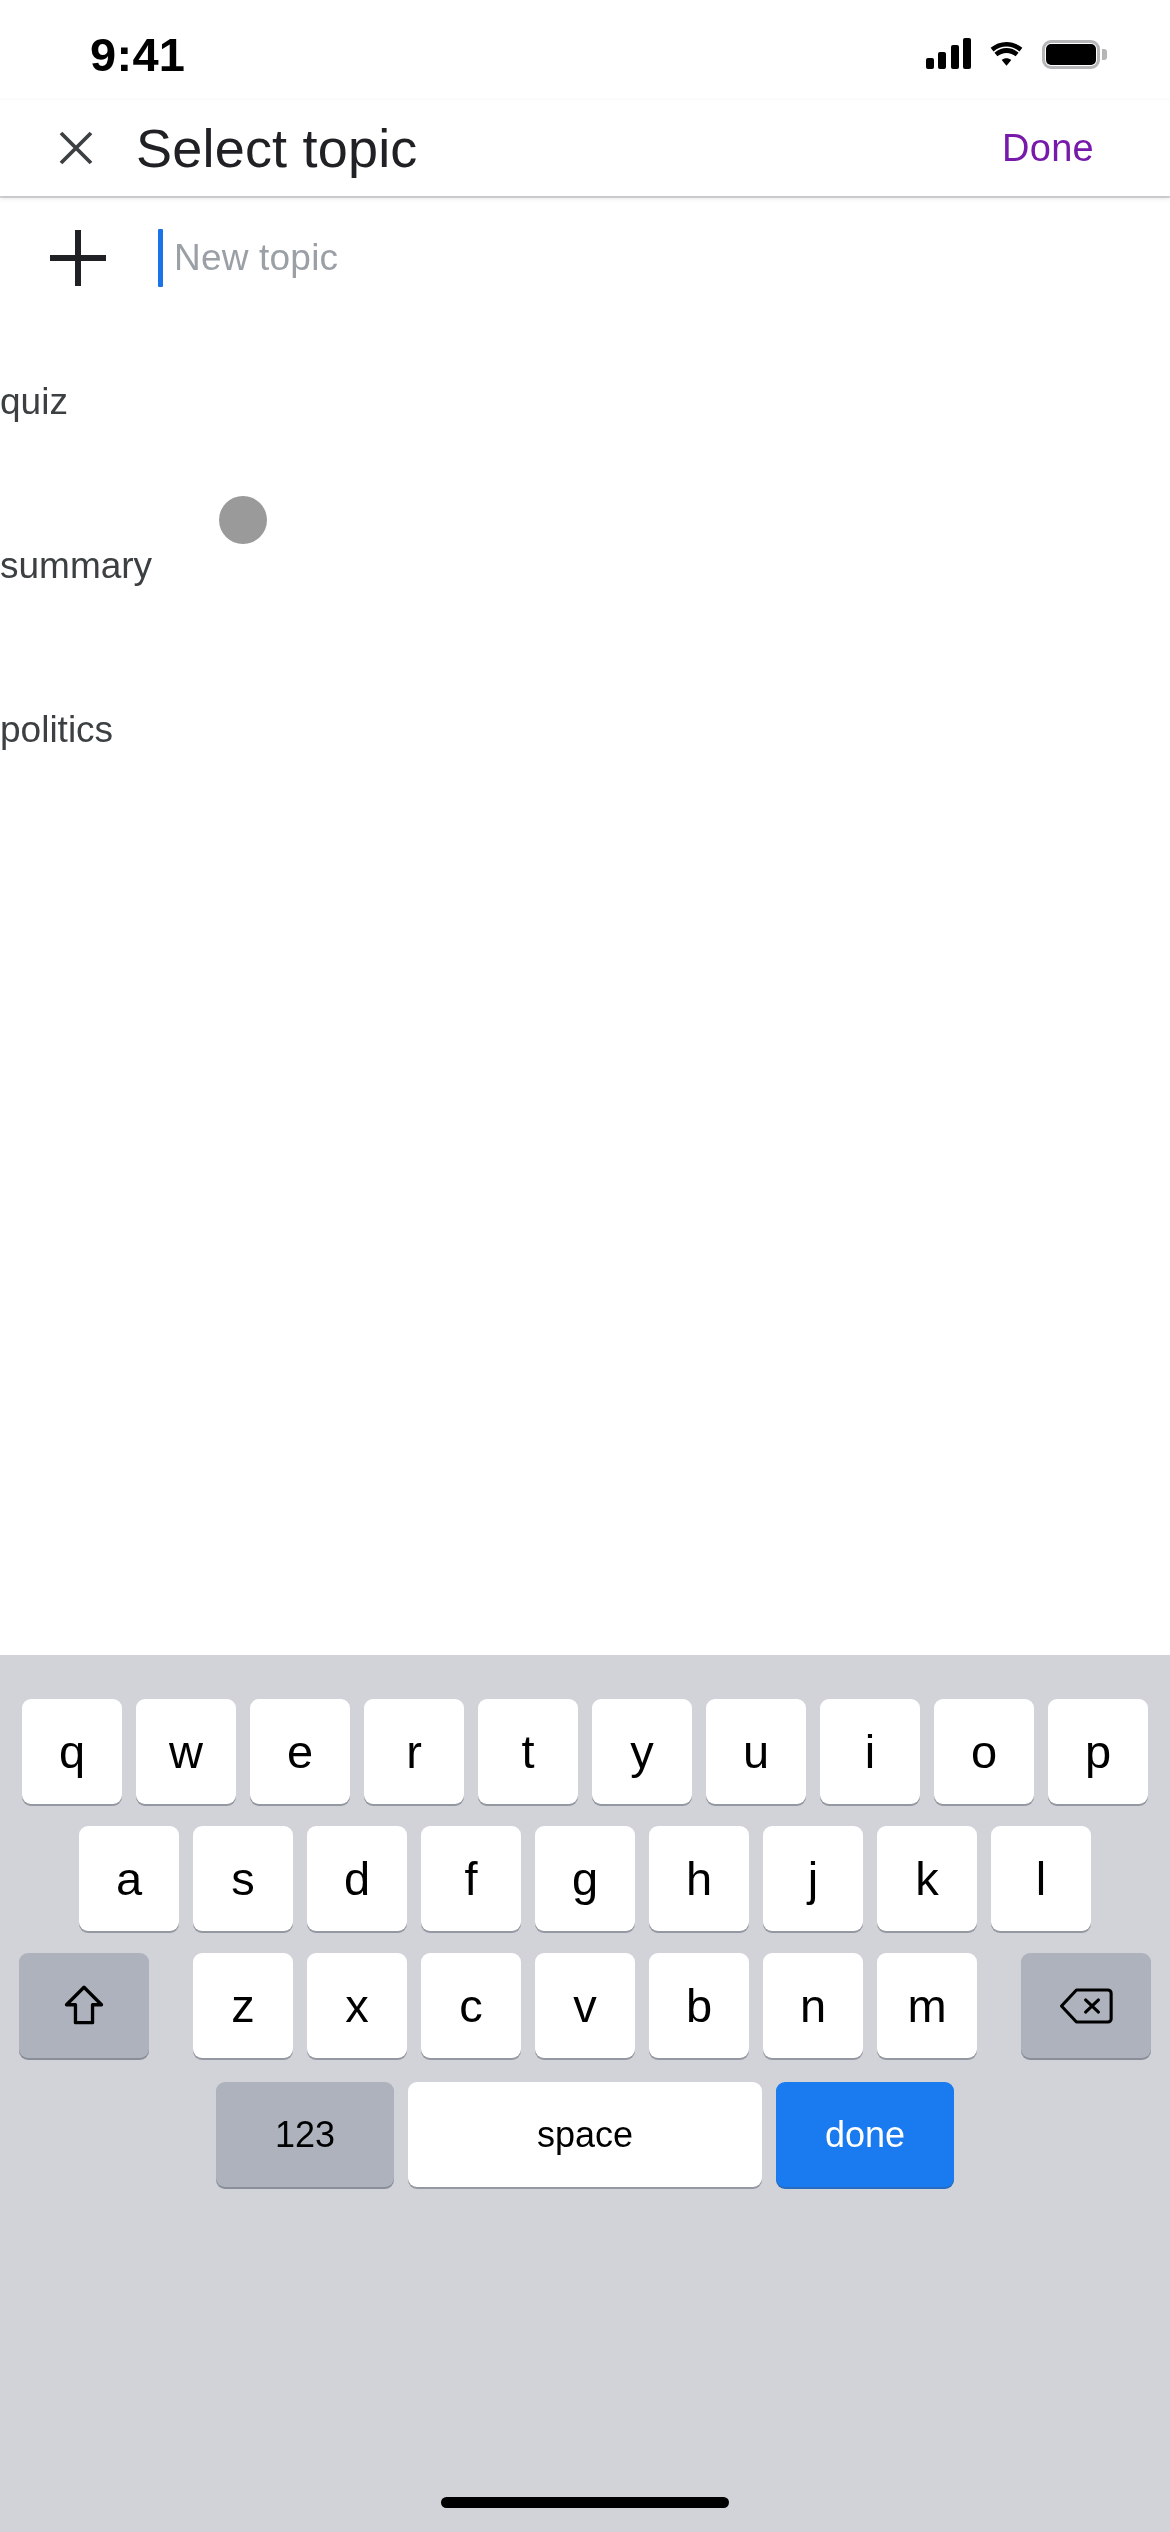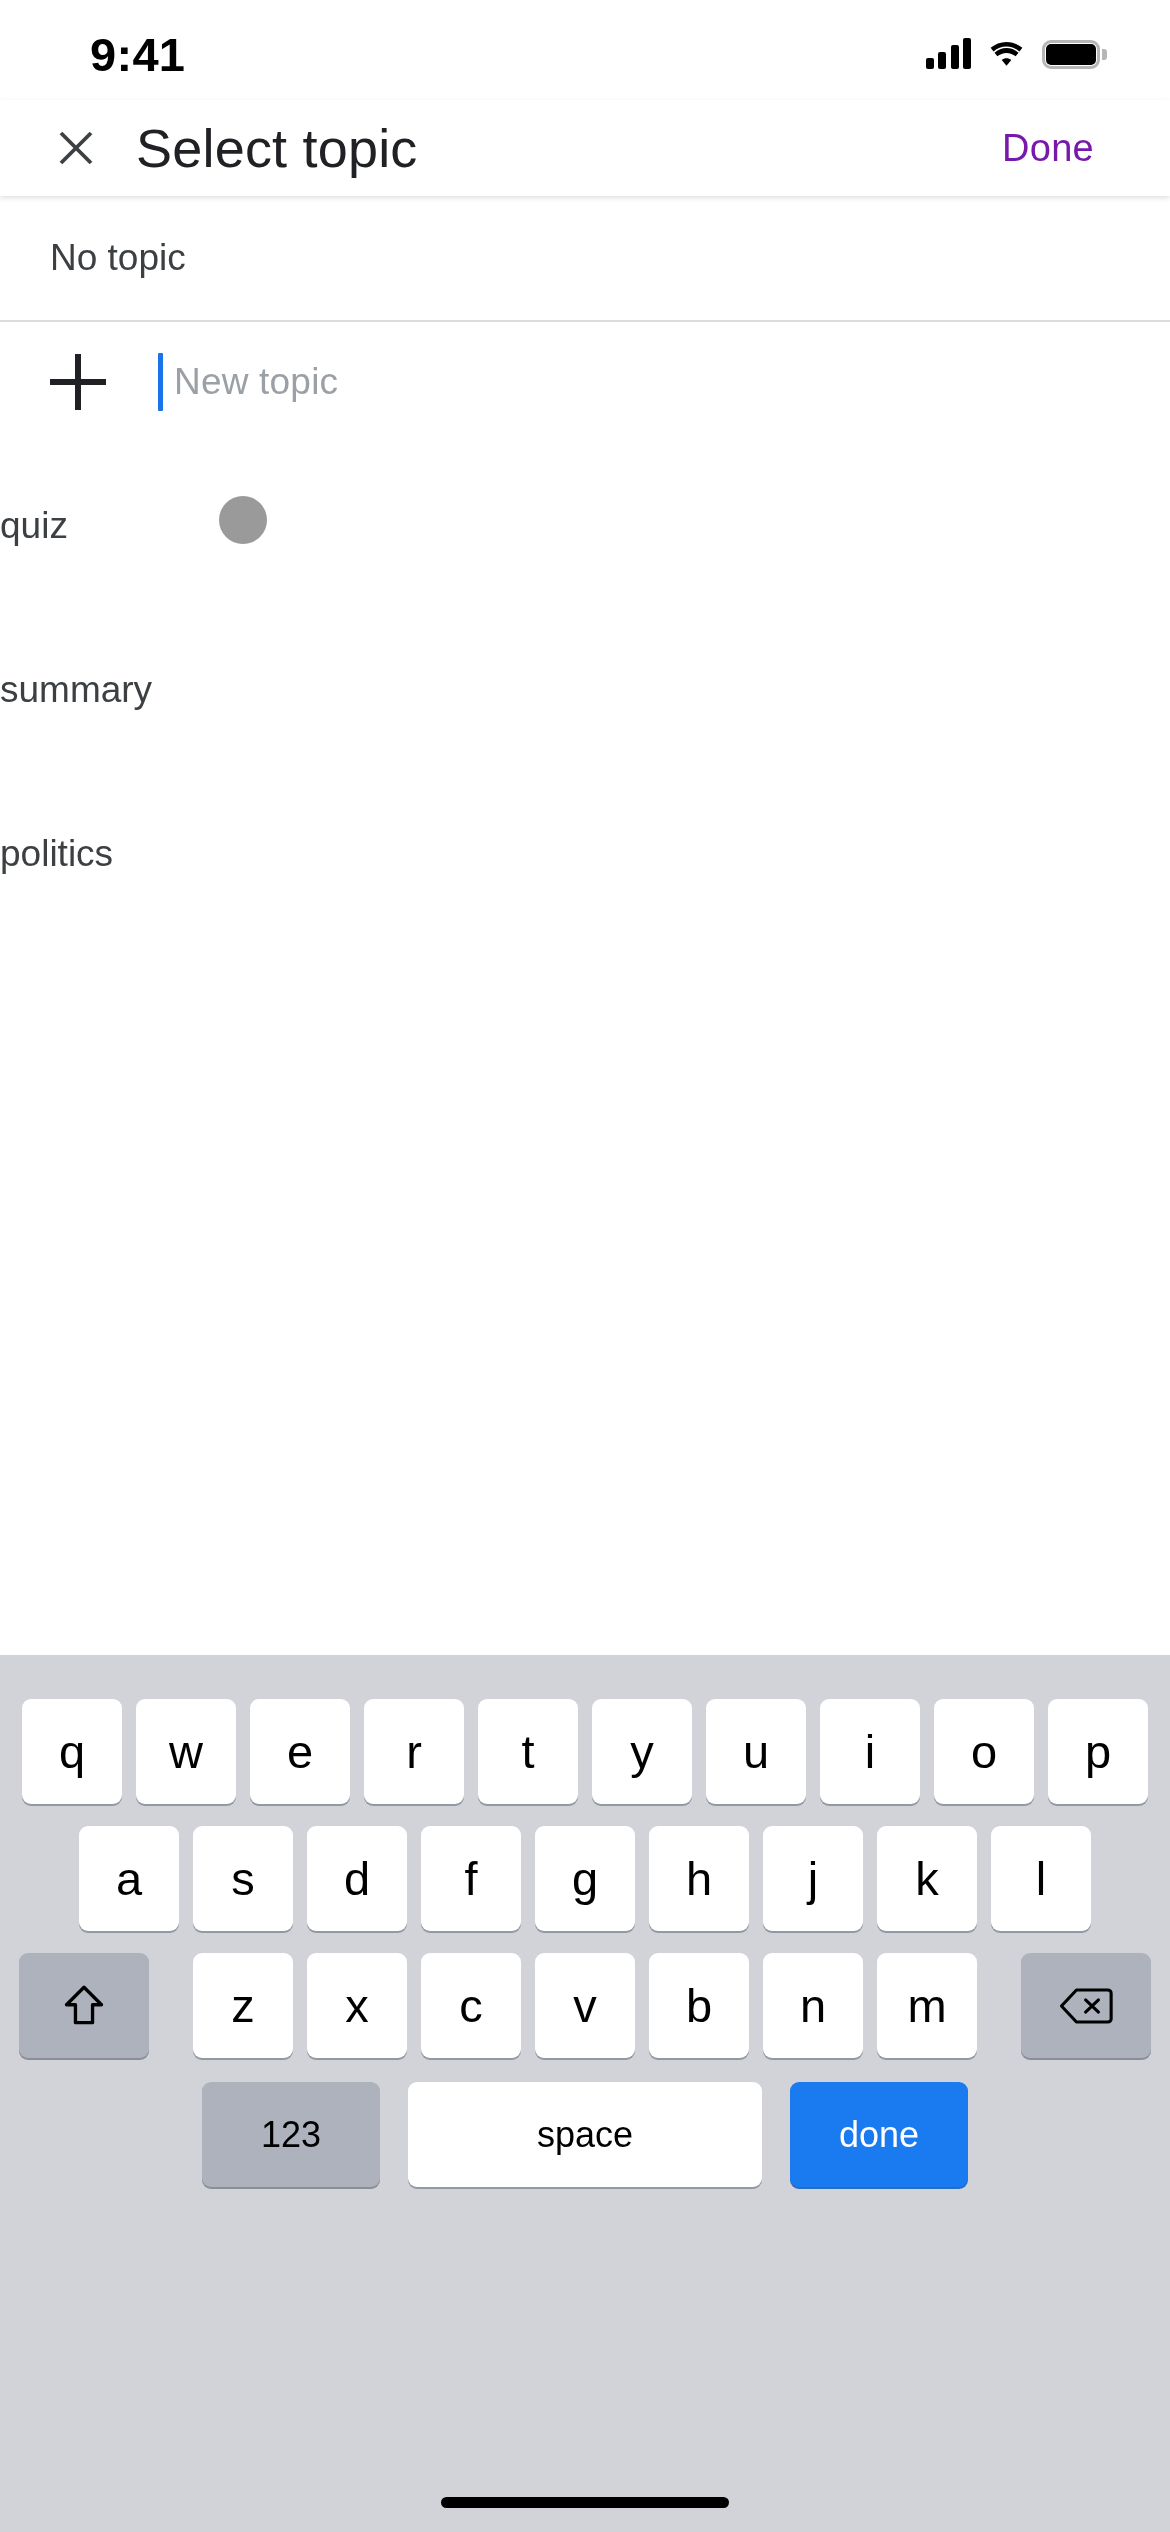--- a/index.html
+++ b/index.html
@@ -120,21 +120,21 @@
     position:absolute; left:0; top:1655px; width:1170px; height:877px;
     background:#d1d3d9;
   }
   .kb-row {
     display:flex; justify-content:center; align-items:flex-start;
     width:100%;
   }
   .kb-row.r1 { margin-top:44px; gap:14px; }
   .kb-row.r2 { margin-top:22px; gap:14px; }
   .kb-row.r3 { margin-top:22px; gap:14px; }
-  .kb-row.r4 { margin-top:24px; gap:28px; }
+  .kb-row.r4 { margin-top:24px; gap:14px; }
 
   .key {
     background:#ffffff; border-radius:9px;
     box-shadow:0 2px 0 rgba(138,141,150,0.85);
     display:flex; align-items:center; justify-content:center;
     font-size:47px; color:#000; font-weight:400;
     cursor:pointer; user-select:none;
   }
   .key.letter { width:100px; height:105px; }
   .key.mod {
@@ -191,23 +191,20 @@
     <svg width="48" height="48" viewBox="0 0 24 24">
       <path d="M4.5 4.5 19.5 19.5 M19.5 4.5 4.5 19.5" stroke="#3c4043" stroke-width="1.9" fill="none" stroke-linecap="butt"></path>
     </svg>
   </div>
   <div class="header-title">Select topic</div>
   <div class="done-btn" id="done-btn" style="color: rgb(119, 25, 170);">Done</div>
 </div>
 
 <div class="list-area">
 
-  <div class="row-no-topic">
-    <span>No topic</span>
-  </div>
 
   <div class="divider"></div>
 
   <div class="row-new-topic">
     <div class="plus-icon"></div>
     <div class="new-topic-field">
       <div class="text-caret" style="background: rgb(26, 115, 232);"></div>
       <div class="placeholder-text">New topic</div>
     </div>
   </div>

